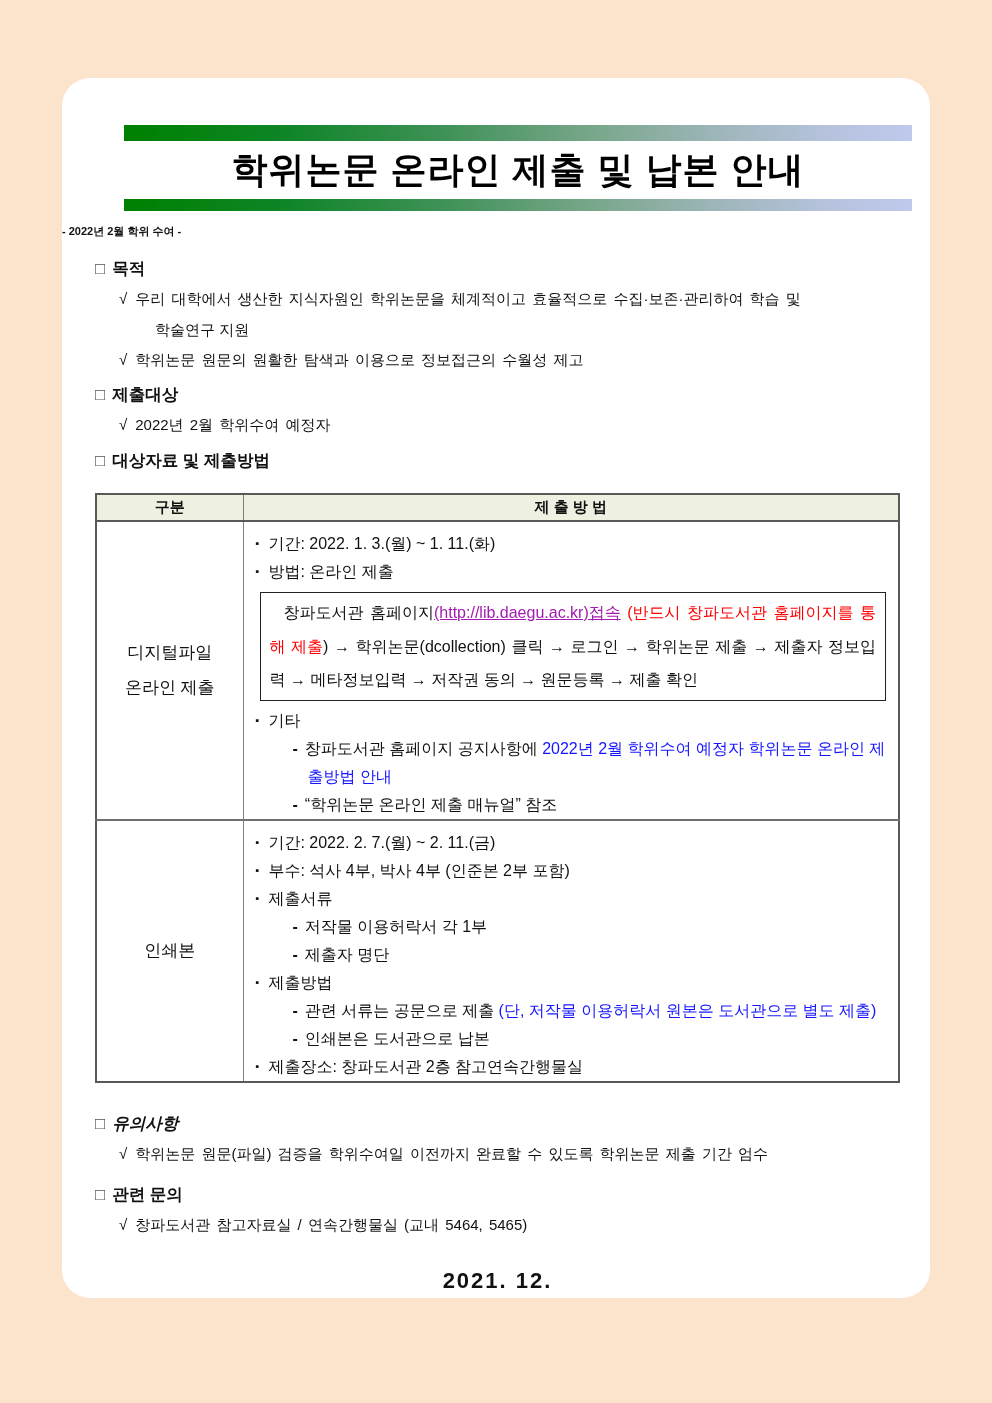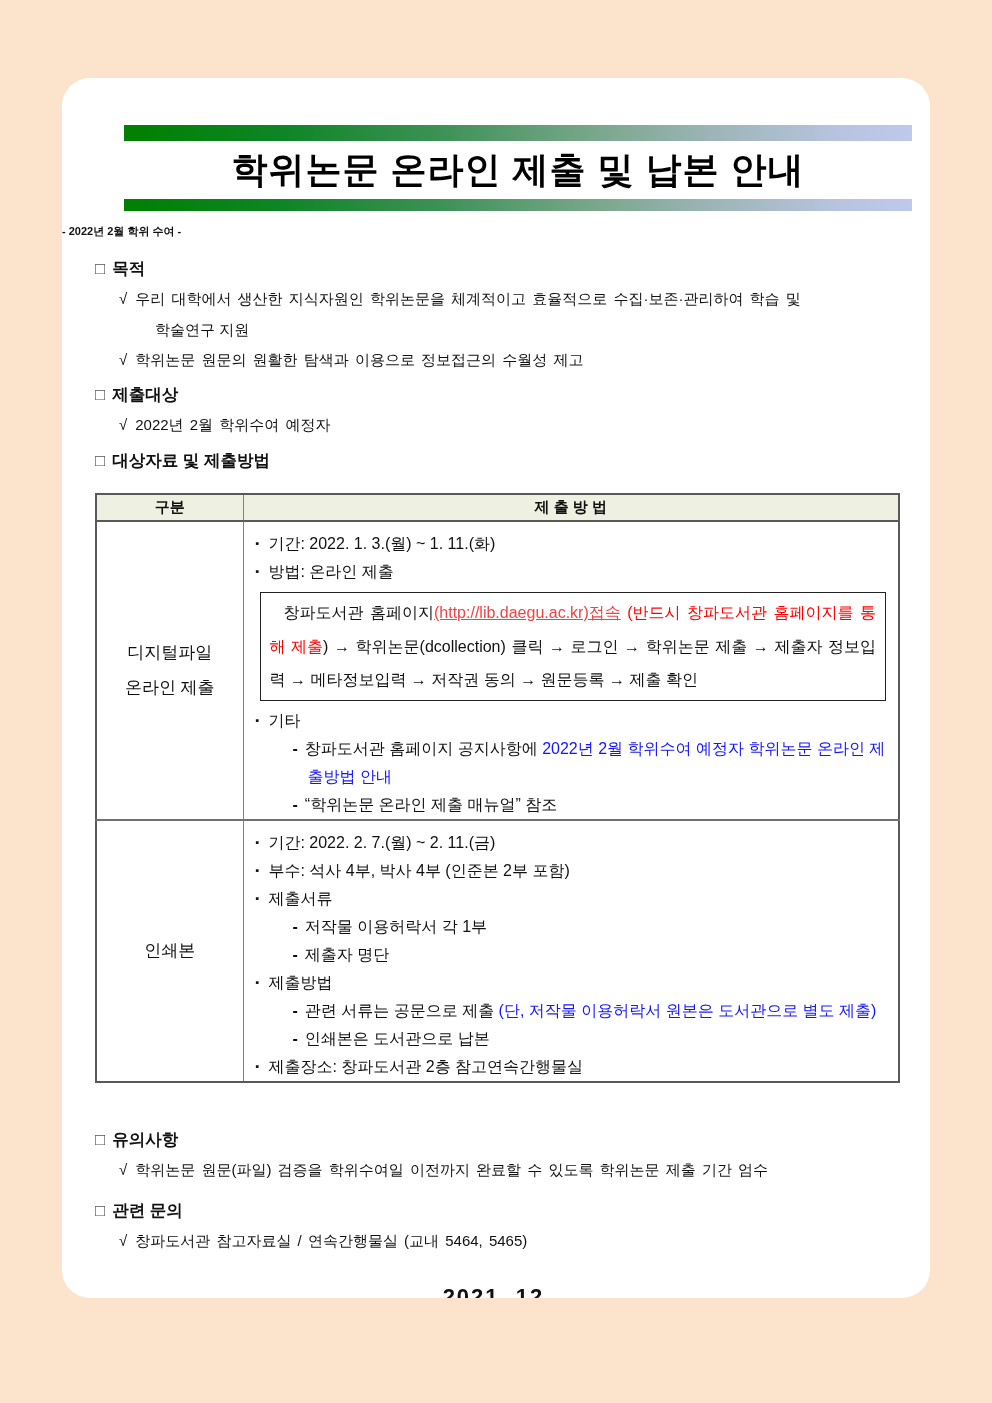--- a/index.html
+++ b/index.html
@@ -81,21 +81,21 @@
   .dsh { margin-right:7px; font-weight:bold; }
   .proc-box {
     border:1px solid #222;
     margin:6px 2px 6px 4px;
     padding:3px 9px;
     line-height:2.1;
     text-align:justify;
     text-indent:14px;
     font-size:16px;
   }
-  .lnk { color:#ef4444; text-decoration:underline; cursor:pointer; }
+  .lnk { color:#a21caf; text-decoration:underline; cursor:pointer; }
   .red { color:#FF0000; }
   .blue { color:#1414FF; }
   
   .footer-date {
     text-align:center; font-size:22px; font-weight:bold;
     margin-top:32px; letter-spacing:2px;
   }
   .footer-sign {
     text-align:center; font-size:28px; font-weight:bold;
     margin-top:10px; letter-spacing:6px;
@@ -162,21 +162,21 @@
             <div class="d-line"><span class="dsh">-</span><span>제출자 명단</span></div>
             <div class="b-line"><span class="blt">▪</span><span>제출방법</span></div>
             <div class="d-line"><span class="dsh">-</span><span>관련 서류는 공문으로 제출 </span><span class="blue">(단, 저작물 이용허락서 원본은 도서관으로 별도 제출)</span></div>
             <div class="d-line"><span class="dsh">-</span><span>인쇄본은 도서관으로 납본</span></div>
             <div class="b-line"><span class="blt">▪</span><span>제출장소: 창파도서관 2층 참고연속간행물실</span></div>
           </td>
         </tr>
       </tbody>
     </table>
 
-    <div class="sec-head" style="margin-top:44px;"><span class="sq">□</span><span>유의사항</span></div>
+    <div class="sec-head" style="margin-top:28px;font-style:italic;"><span class="sq">□</span><span>유의사항</span></div>
     <div class="chk-item"><span class="chk">√</span><span>학위논문 원문(파일) 검증을 학위수여일 이전까지 완료할 수 있도록 학위논문 제출 기간 엄수</span></div>
 
     <div class="sec-head" style="margin-top:16px;"><span class="sq">□</span><span>관련 문의</span></div>
     <div class="chk-item"><span class="chk">√</span><span>창파도서관 참고자료실 / 연속간행물실 (교내 5464, 5465)</span></div>
 
     <div class="footer-date">2021. 12.</div>
     <div class="footer-sign">교 육 대 학 원 장</div>
 
   </div>
 </div>

